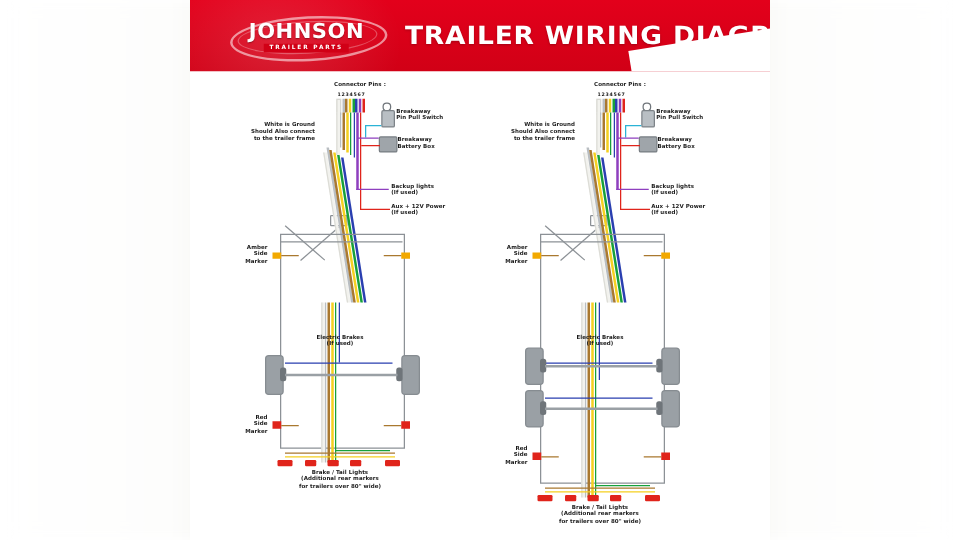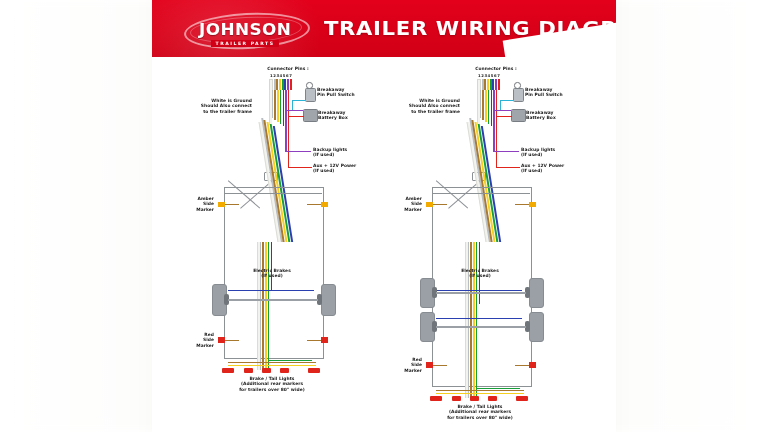--- a/index.html
+++ b/index.html
@@ -31,21 +31,21 @@
   #header .corner-cut{
     position:absolute;right:-10px;bottom:-26px;width:120px;height:52px;
     background:#ffffff;transform:rotate(-9deg);
   }
   #header .sheen{
     position:absolute;left:-30px;top:-40px;width:200px;height:150px;
     background:radial-gradient(ellipse at center,rgba(255,255,255,.13) 0%,rgba(255,255,255,0) 70%);
   }
   #logo{
     position:absolute;left:32px;top:11px;width:122px;height:36px;
-    display:flex;flex-direction:column;align-items:center;justify-content:flex-end;
+    display:flex;flex-direction:column;align-items:center;justify-content:center;
   }
   #logo .oval{
     position:absolute;left:0;top:2px;width:122px;height:32px;
     border:2px solid rgba(255,255,255,.55);border-radius:50%;
     transform:rotate(-3deg);
   }
   #logo .oval2{
     position:absolute;left:6px;top:6px;width:110px;height:24px;
     border:1px solid rgba(255,255,255,.28);border-radius:50%;
     transform:rotate(-3deg);

